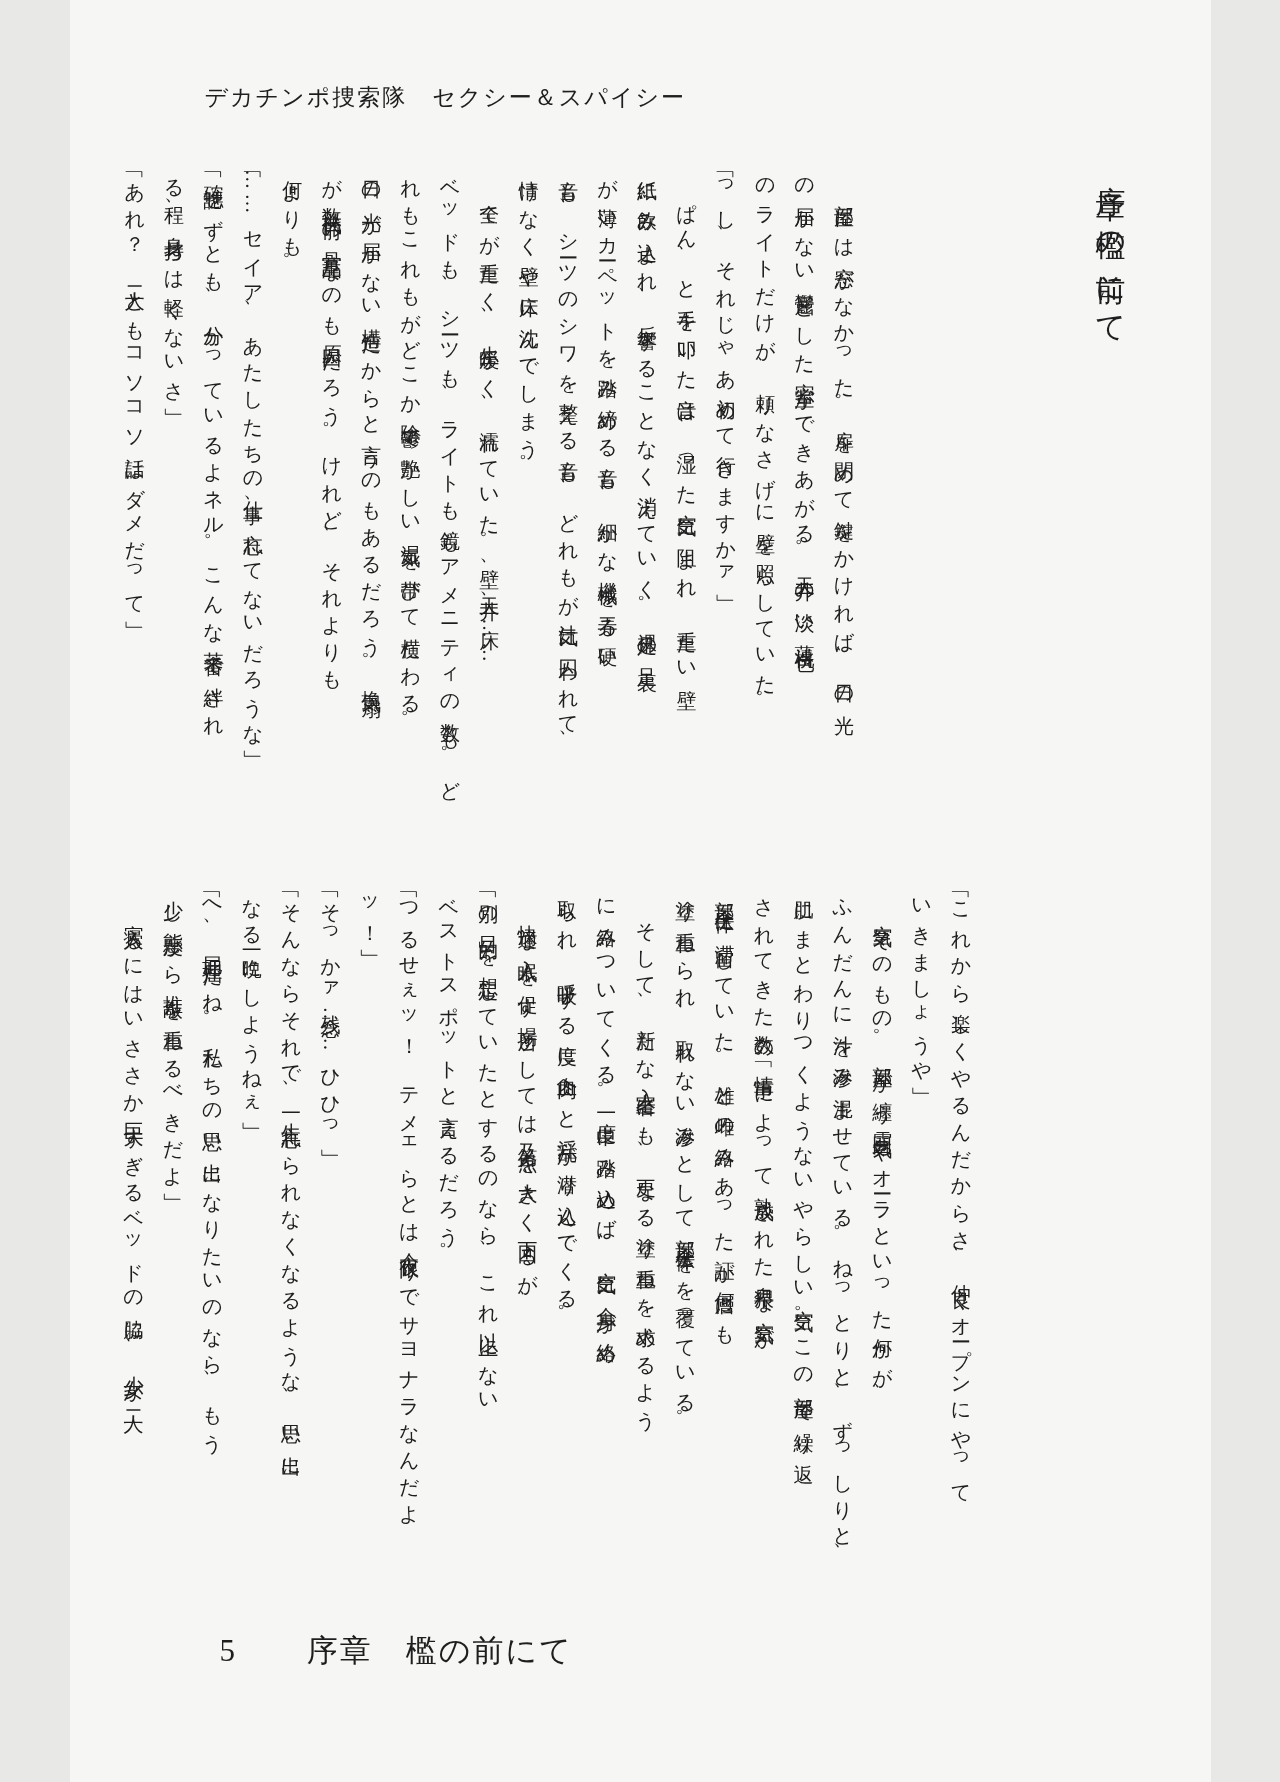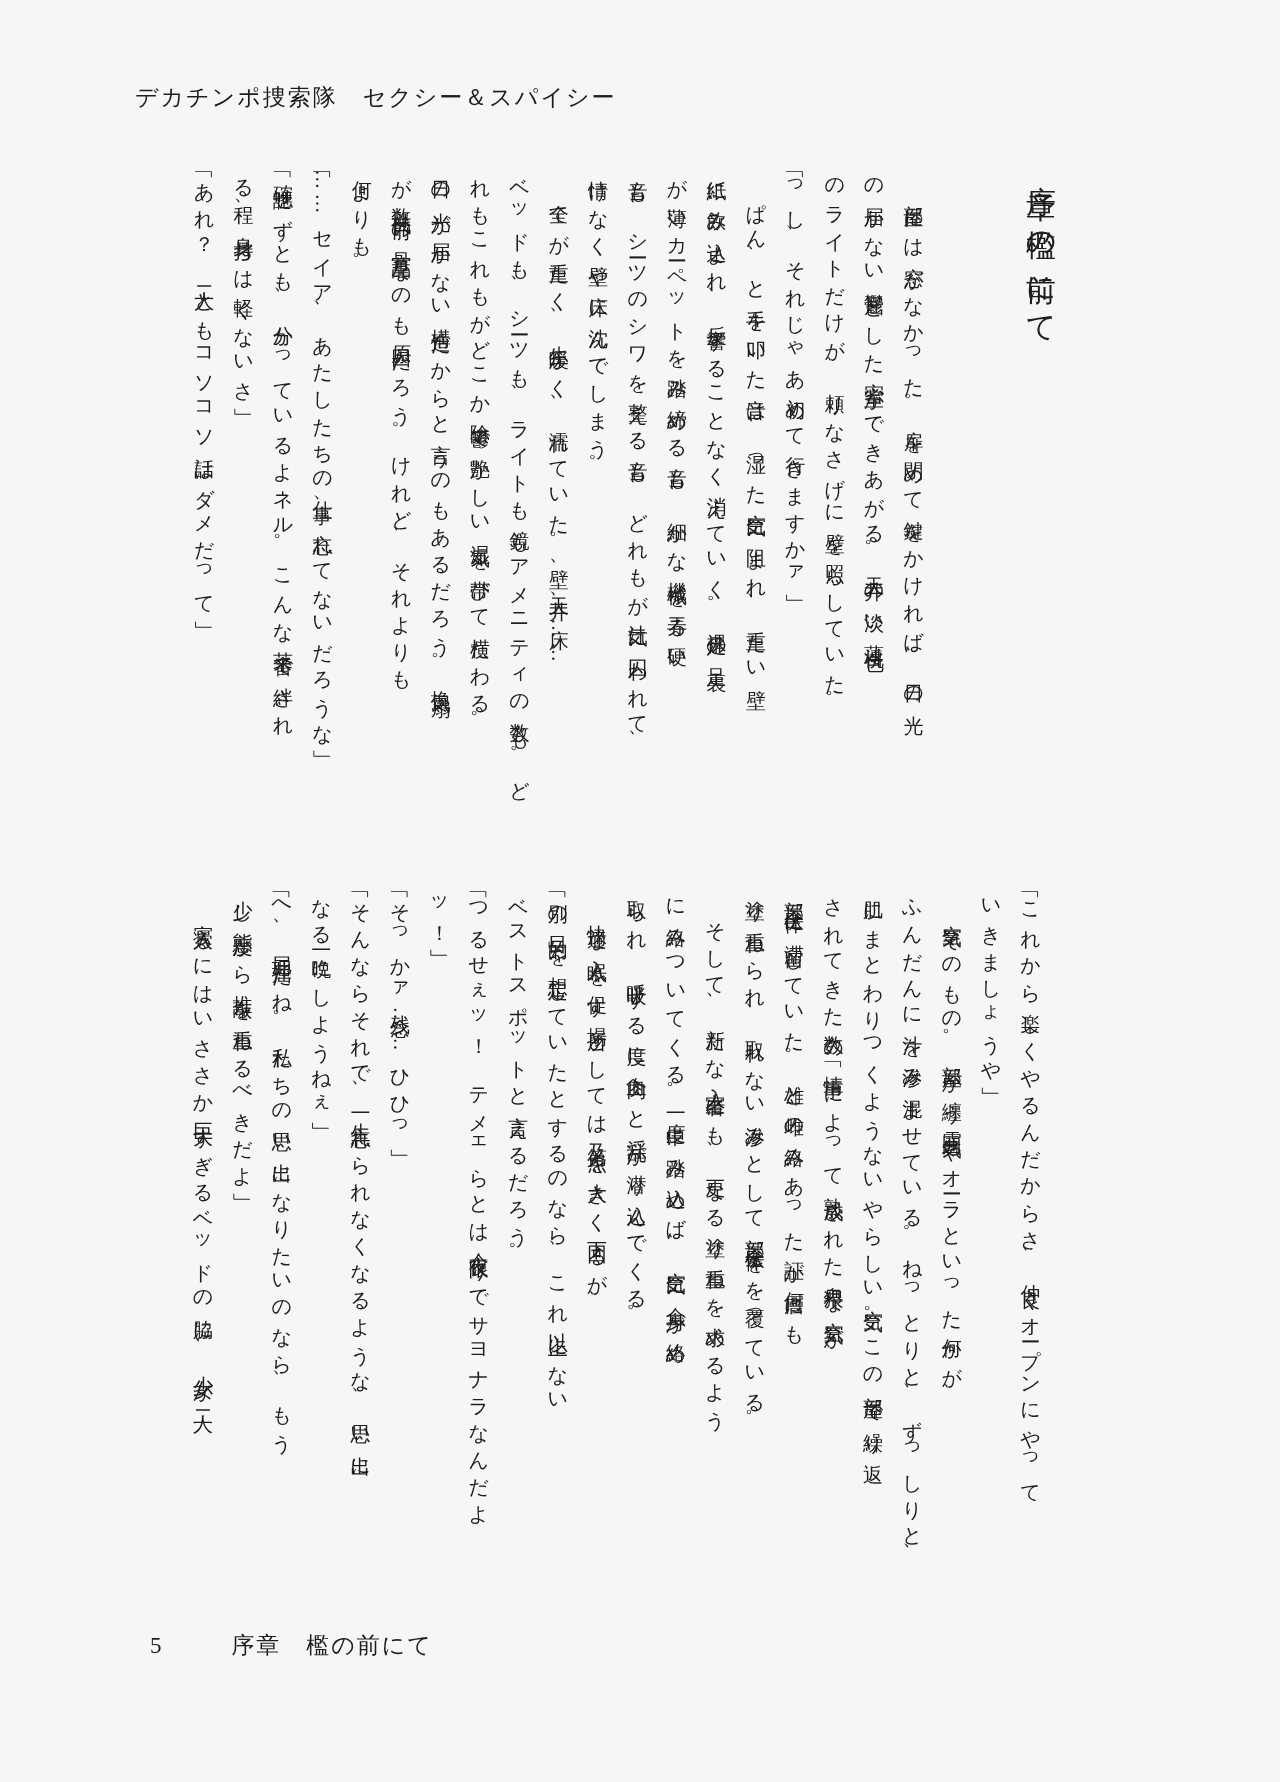--- a/index.html
+++ b/index.html
@@ -1,18 +1,18 @@
 <!DOCTYPE html>
 <html><head>
 <meta charset="utf-8">
 <style>
   html,body { margin:0; padding:0; background:#e8e8e6; }
   .page {
     position:relative;
-    width:1280px; height:1782px;
+    width:1141px; height:1782px;
     margin:0 auto;
     background:#f6f6f4;
     color:#1e1e1e;
     font-family:"Liberation Serif","DejaVu Serif",serif;
     overflow:hidden;
   }
   .header-title {
     position:absolute; left:135px; top:82px;
     font-size:23px; letter-spacing:2px; white-space:nowrap;
   }
@@ -24,21 +24,21 @@
   }
   .vblock {
     position:absolute;
     writing-mode:vertical-rl; text-orientation:mixed;
     font-size:20px; letter-spacing:4.2px; line-height:39.4px;
   }
   .block-top    { top:165px; right:347px; height:678px; }
   .block-bottom { top:885px; right:230px; height:700px; }
   .col { margin:0; }
   .col.indent { text-indent:24px; }
-  .footer { position:absolute; top:1630px; left:150px; font-size:23px; }
+  .footer { position:absolute; top:1630px; left:150px; font-size:31px; }
   .footer-page-number { display:inline-block; }
   .footer-chapter { display:inline-block; margin-left:64px; letter-spacing:2px; }
 </style>
 </head>
 <body>
 
 <div class="page">
 
   <div class="header-title">デカチンポ捜索隊　セクシー＆スパイシー</div>
 

